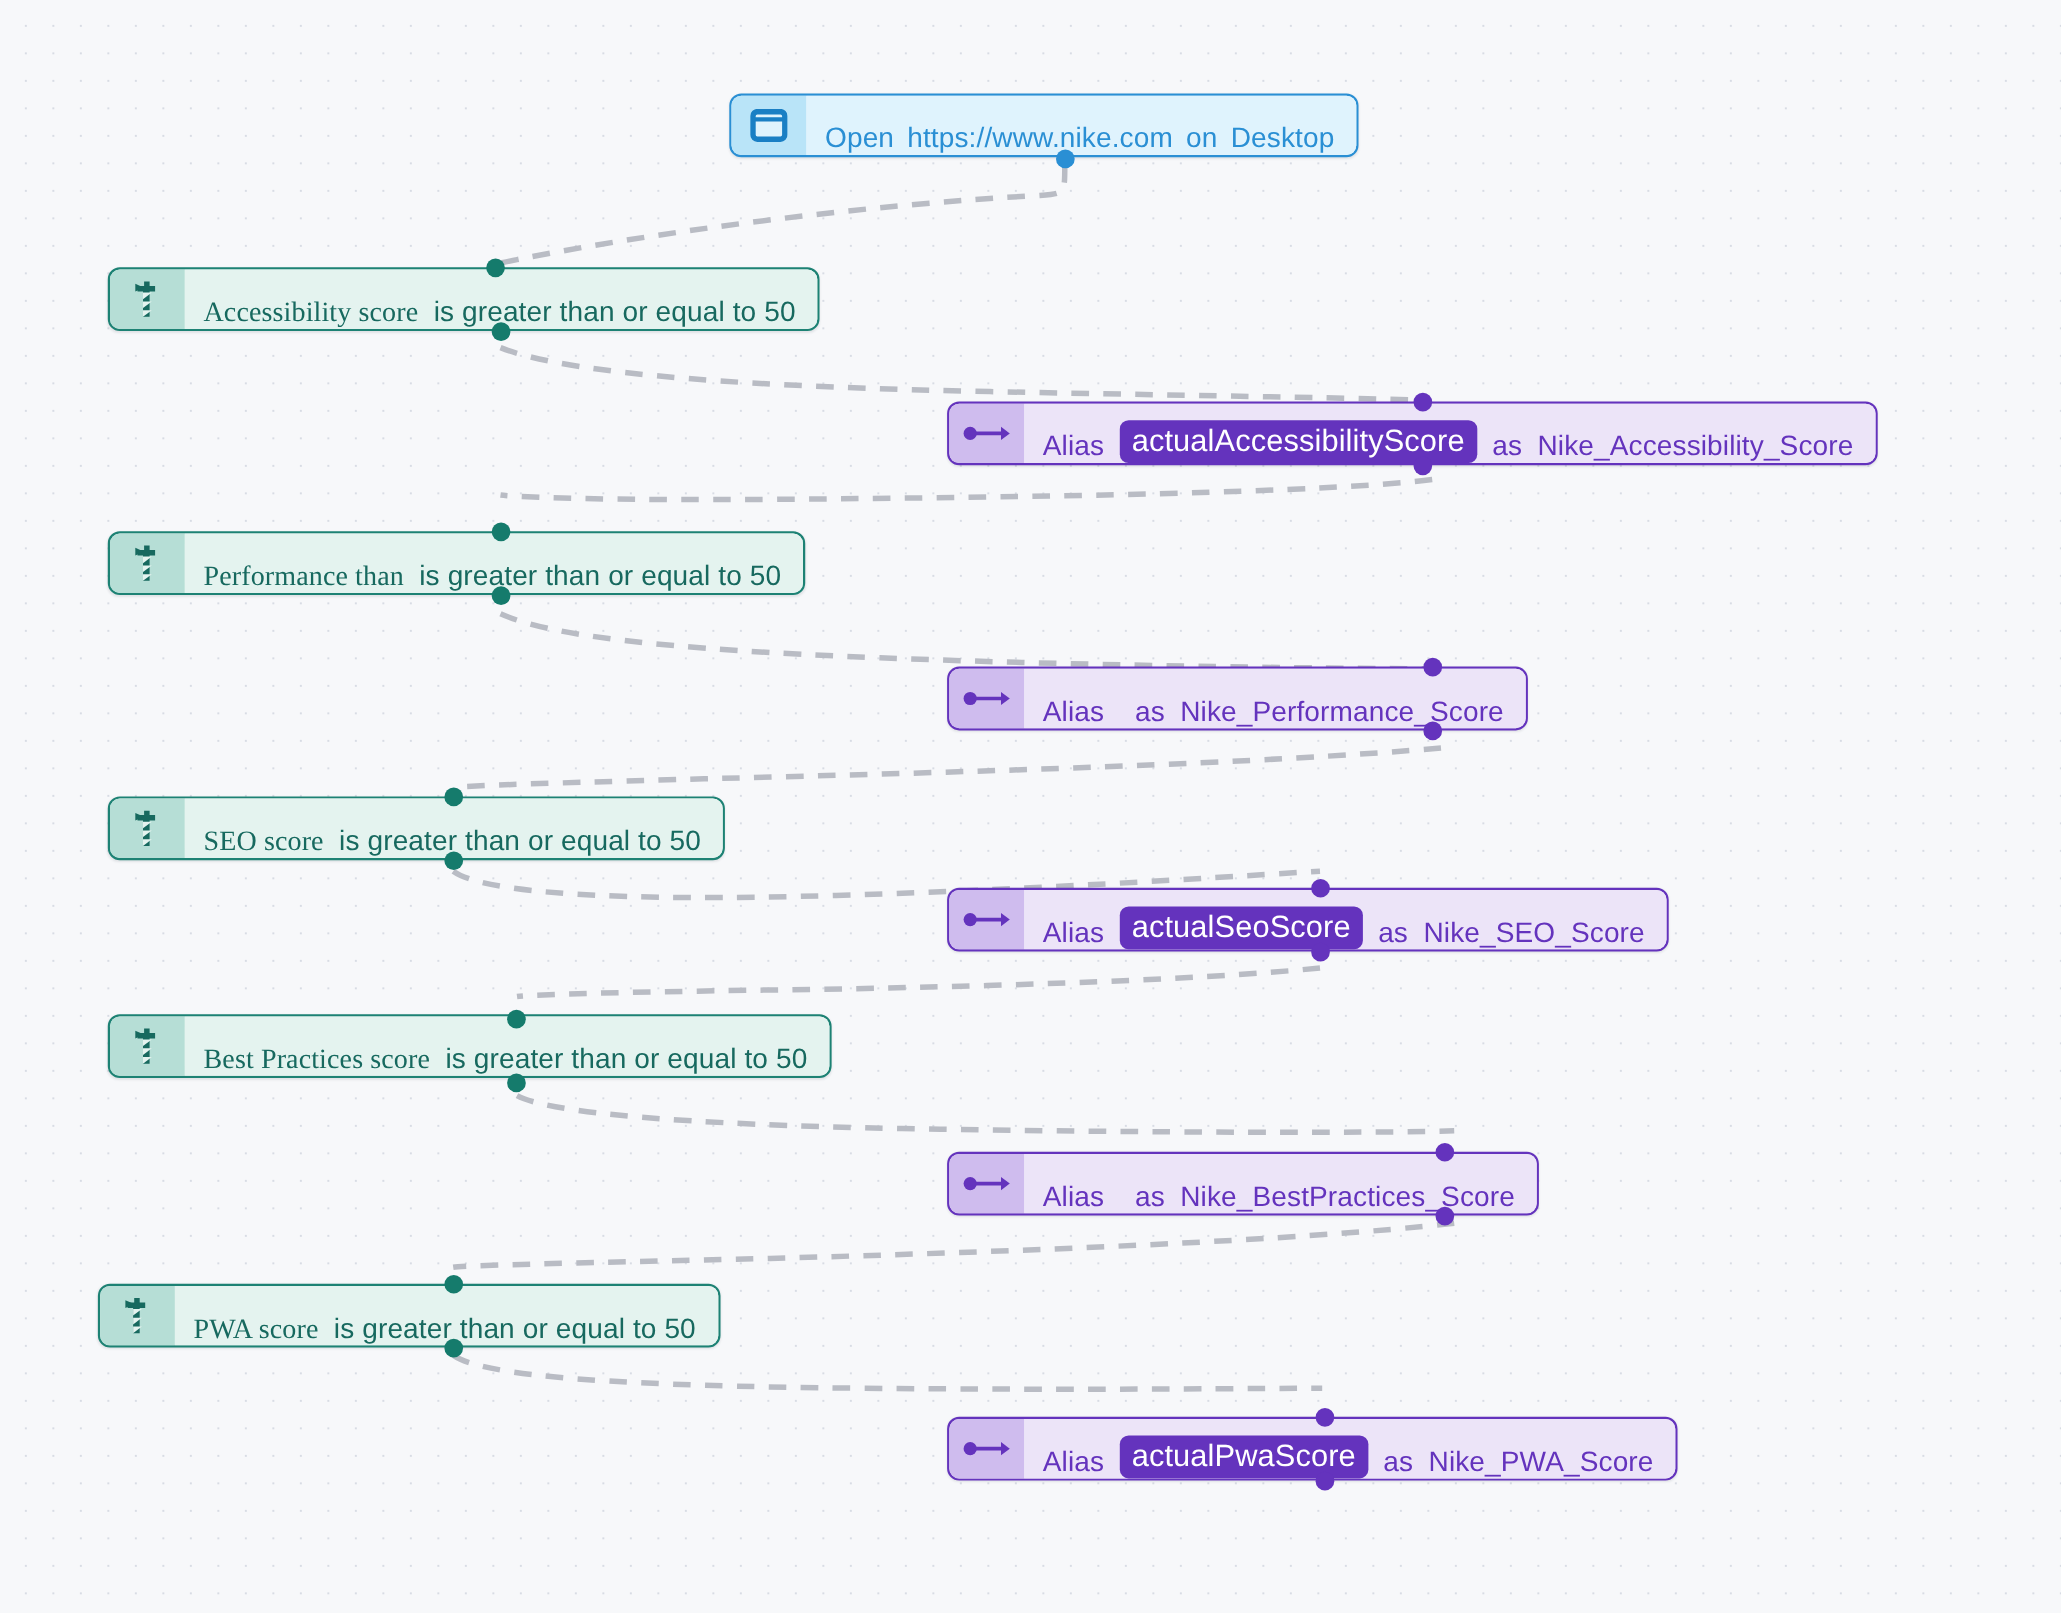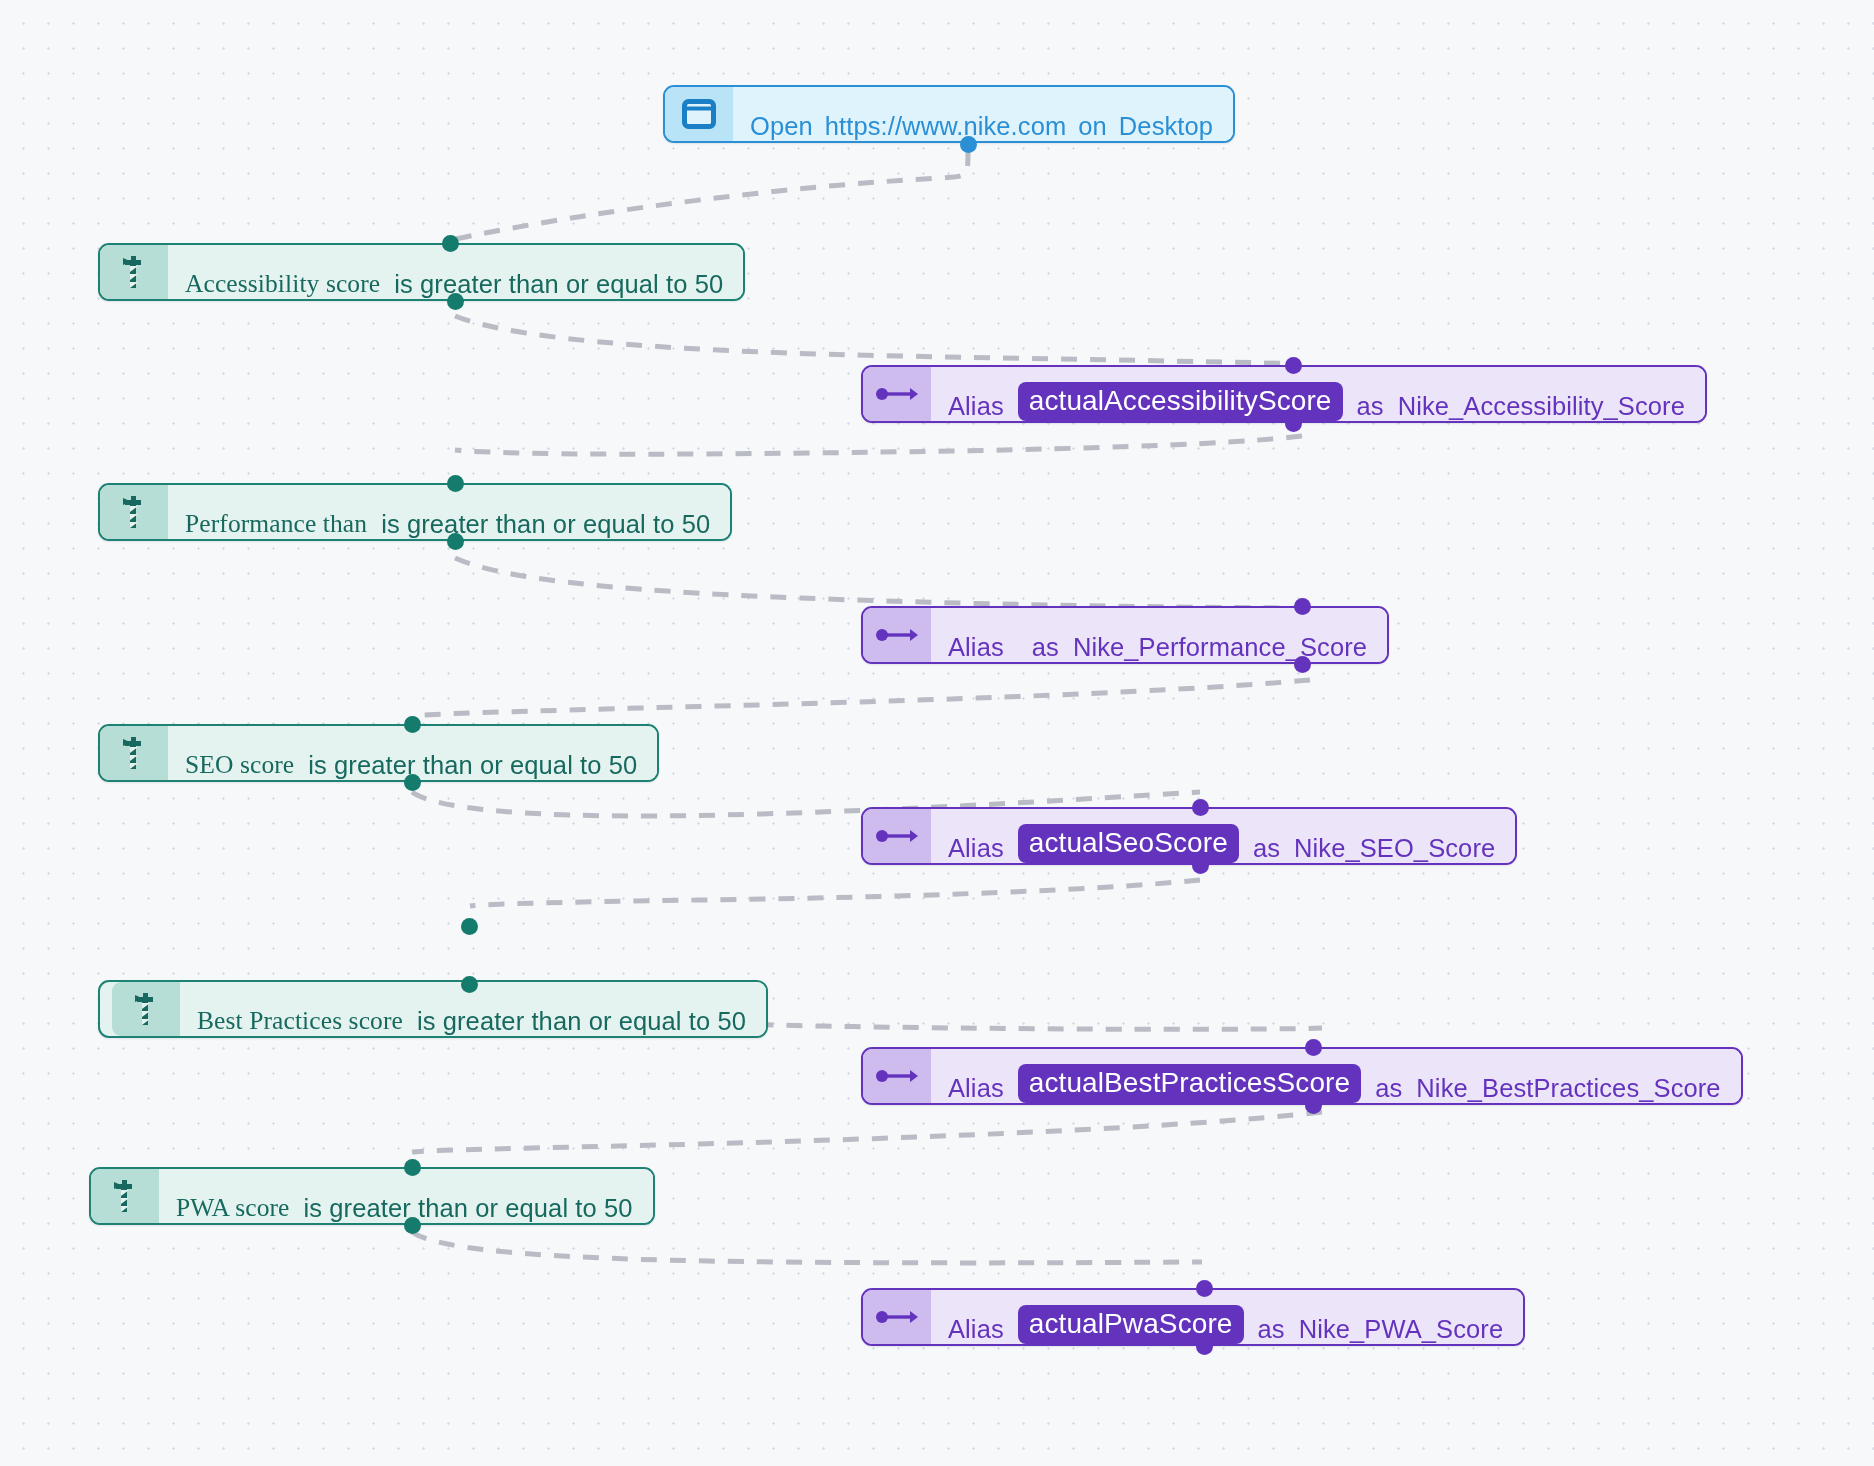--- a/index.html
+++ b/index.html
@@ -270,21 +270,21 @@
     <div class="node-body">
       <span class="kw">Alias</span>
       <span class="pill">actualSeoScore</span>
       <span class="as">as</span>
       <span>Nike_SEO_Score</span>
     </div>
   </div>
   <div class="port purple" style="left:1192px; top:799px;"></div>
   <div class="port purple" style="left:1192px; top:857px;"></div>
 
-  <div class="node assert" style="left:98px; top:980px;padding-left:12px;">
+  <div class="node assert" style="left:98px; top:922px;">
     <div class="node-icon">
       <svg class="icon" width="30" height="38" viewBox="0 0 30 38">
         <path d="M12 3 h5 v4 h5 v5 h-5 v23 h-6 v-23 h-5 v-5 h6 z" fill="#17695f"></path>
         <path d="M11 13 l8 0 l-8 6 z" fill="#e4f3ef"></path>
         <path d="M11 21 l8 0 l-8 6 z" fill="#e4f3ef"></path>
         <path d="M11 29 l8 0 l-8 6 z" fill="#e4f3ef"></path>
         <path d="M4 5 l8 3.5 l-8 3.5 z" fill="#17695f"></path>
       </svg>
     </div>
     <div class="node-body">
@@ -298,21 +298,20 @@
   <div class="node alias" style="left:861px; top:1047px;">
     <div class="node-icon">
       <svg class="icon" width="44" height="18" viewBox="0 0 44 18">
         <circle cx="7" cy="9" r="6" fill="#6433bd"></circle>
         <line x1="7" y1="9" x2="36" y2="9" stroke="#6433bd" stroke-width="3.4"></line>
         <path d="M35 3 l8 6 l-8 6 z" fill="#6433bd"></path>
       </svg>
     </div>
     <div class="node-body">
       <span class="kw">Alias</span>
-      <span class="pill">actualBestPracticesScore</span>
       <span class="as">as</span>
       <span>Nike_BestPractices_Score</span>
     </div>
   </div>
   <div class="port purple" style="left:1305px; top:1039px;"></div>
   <div class="port purple" style="left:1305px; top:1097px;"></div>
 
   <div class="node assert" style="left:89px; top:1167px;">
     <div class="node-icon">
       <svg class="icon" width="30" height="38" viewBox="0 0 30 38">

